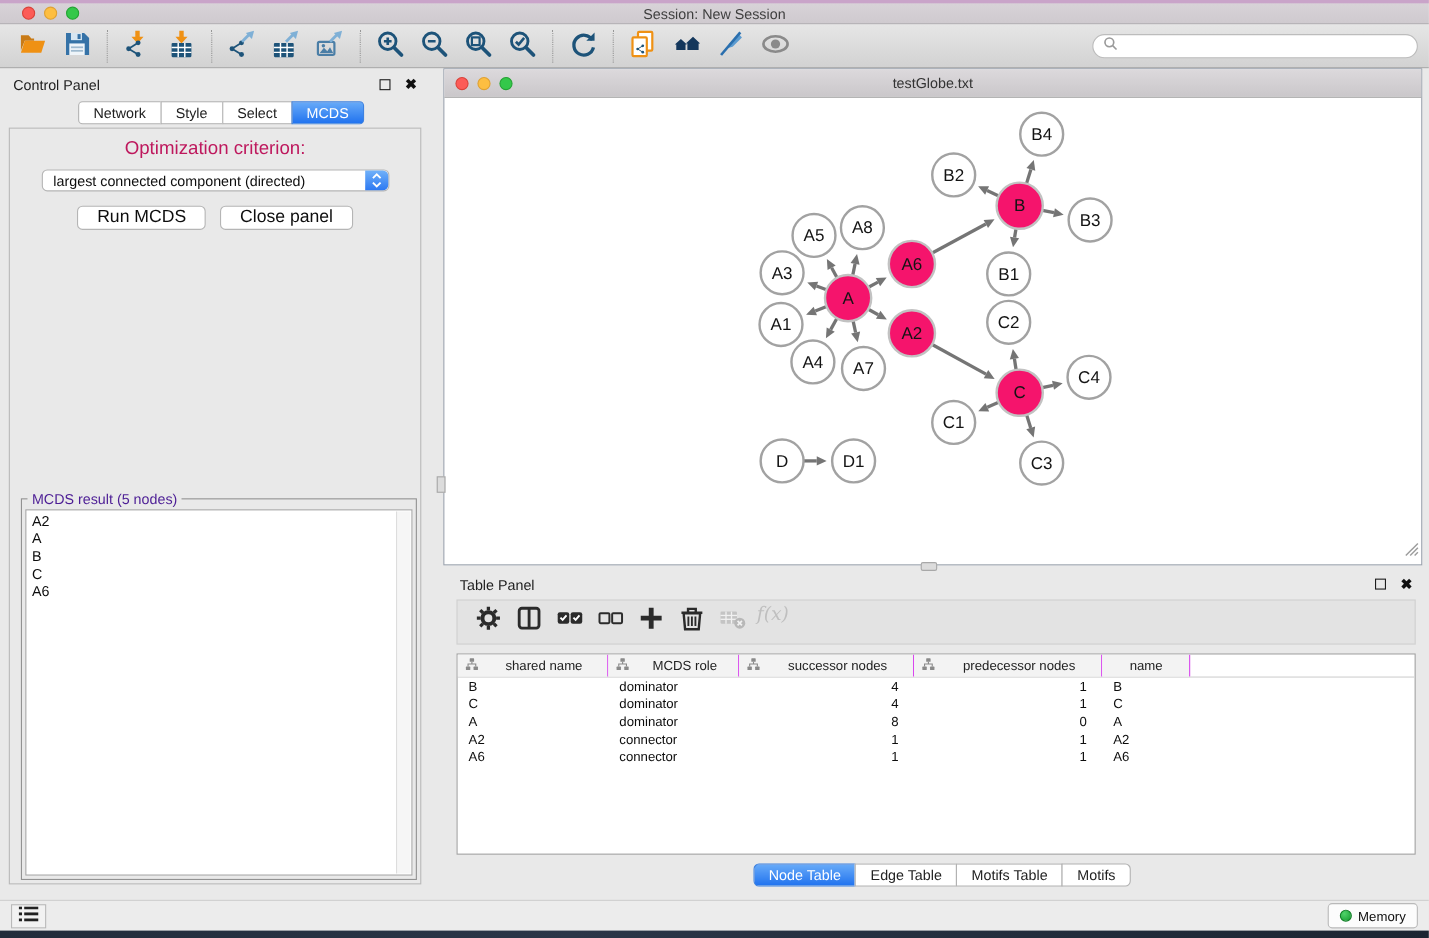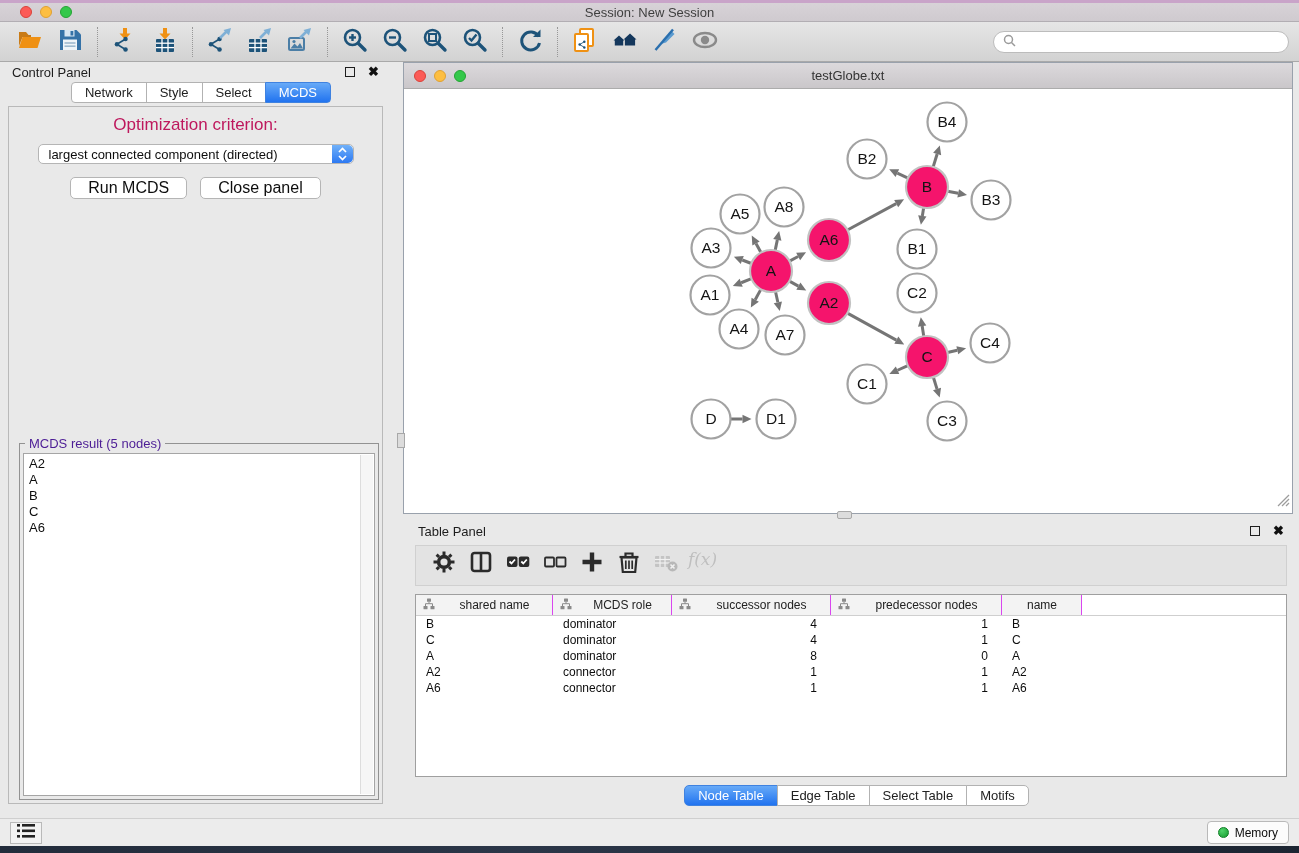--- a/index.html
+++ b/index.html
@@ -21,21 +21,21 @@
   .tb-btn { width:40px; height:34px; display:flex; align-items:center; justify-content:center; background:transparent; border:none; }
   .tb-sep { height:30px; border-left:1px dotted #979797; margin:0 7px; }
   .search-box { margin-left:auto; width:296px; height:22px; background:#fff; border:1px solid #bcbcbc; border-radius:12px; display:flex; align-items:center; gap:6px; padding:0 9px; }
   .search-box input { border:none; outline:none; flex:1; font-size:13px; background:transparent; }
 
   
   .content { display:flex; height:756px; }
 
   
   .control-panel { width:391px; display:flex; flex-direction:column; }
-  .panel-header { height:20px; display:flex; align-items:center; padding:0 12px; font-size:13px; color:#1d1d1d; }
+  .panel-header { height:30px; display:flex; align-items:center; padding:0 12px; font-size:13px; color:#1d1d1d; }
   .panel-header .spacer { flex:1; }
   .float-icon { width:10px; height:10px; border:1.5px solid #1d1d1d; display:inline-block; margin-right:13px; }
   .close-x { font-size:13px; font-weight:bold; color:#101010; line-height:10px; }
   .seg { display:flex; }
   .seg-tab { height:21px; line-height:19px; padding:0 13px; font-size:13px; background:#fff; border:1px solid #b2b2b2; margin-left:-1px; color:#222; }
   .seg-tab:first-child { border-radius:4px 0 0 4px; margin-left:11px; }
   .seg-tab:last-child  { border-radius:0 4px 4px 0; }
   .seg-tab.active { background:linear-gradient(#67aaf8,#2173ef); border-color:#3f82e0; color:#fff; }
   .cp-tabs { display:flex; justify-content:center; }
   .cp-body { flex:1; margin:3px 8px 14px; border:1px solid #b9b9b9; position:relative; display:flex; flex-direction:column; align-items:center; }
@@ -624,21 +624,21 @@
               <div class="td-cell right" style="width: 159px;">1</div>
               <div class="td-cell right" style="width: 171px;">1</div>
               <div class="td-cell" style="width: 80px;">A6</div>
             </div>
           </div>
       </div>
       <div class="tp-tabs">
           <div class="seg" id="tp-tabs">
             <div class="seg-tab active">Node Table</div>
             <div class="seg-tab">Edge Table</div>
-            <div class="seg-tab">Select Table</div>
+            <div class="seg-tab">Motifs Table</div>
             <div class="seg-tab">Motifs</div>
           </div>
         </div>
     </div>
   </div>
 </div>
 
 <div class="statusbar">
   <button class="list-btn">
     <span>

